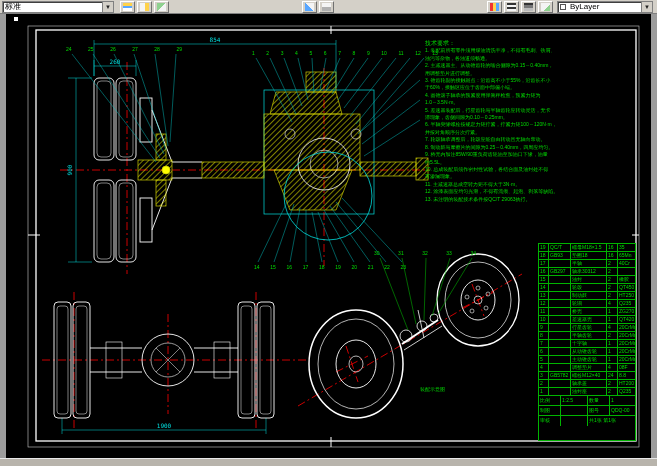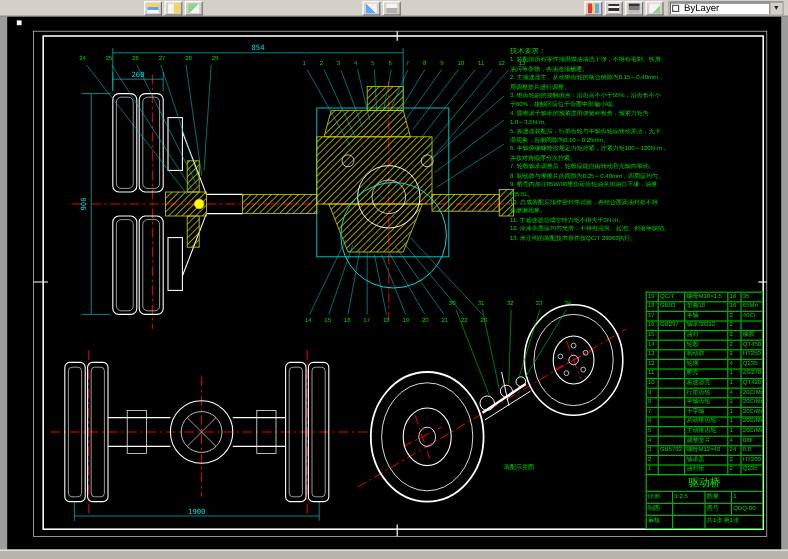--- a/index.html
+++ b/index.html
@@ -51,20 +51,24 @@
   #isolabel{left:414px;top:372px;font-size:5px;color:#00dd00;white-space:nowrap;}
   #statusbar{position:absolute;left:0;top:458px;width:657px;height:8px;background:#b8b4ac;border-top:1px solid #e8e8e8;}
   #crosshair{position:absolute;left:8px;top:3px;width:4px;height:4px;background:#fff;}
 </style>
 </head>
 <body>
 
 <div id="window">
 
   <div id="toolbar">
+    <div class="combo" style="left:2px;width:112px">
+      <span class="combo-text">标准</span>
+      <span class="combo-arrow">▼</span>
+    </div>
 
     <div class="tbtn" style="left:120px">
       <span class="mini" style="background:linear-gradient(180deg,#ffd24a 33%,#58a6ff 33%,#58a6ff 66%,#ffffff 66%)"></span>
       </div>
     <div class="tbtn" style="left:137px">
       <span class="mini" style="background:linear-gradient(90deg,#f4f4f4 55%,#ffd24a 55%)"></span>
       </div>
     <div class="tbtn" style="left:154px">
       <span class="mini" style="background:linear-gradient(135deg,#8fd18f 50%,#f4f4f4 50%)"></span>
       </div>
@@ -481,23 +485,20 @@
         <div class="prow">
         <span>1</span>
         <span></span>
         <span>油封座</span>
         <span>2</span>
         <span>Q235</span>
       </div>
       </div>
 
     <div class="overlay" id="tblock">
-      <div class="trow" style="height:14px">
-        <div id="ttitle">驱动桥</div>
-      </div>
       <div class="trow" style="height:10px">
         <div class="tcell" style="width:22px">比例</div>
         <div class="tcell" style="width:27px">1:2.5</div>
         <div class="tcell" style="width:22px">数量</div>
         <div class="tcell" style="width:25px">1</div>
       </div>
       <div class="trow" style="height:10px">
         <div class="tcell" style="width:22px">制图</div>
         <div class="tcell" style="width:27px"></div>
         <div class="tcell" style="width:22px">图号</div>

